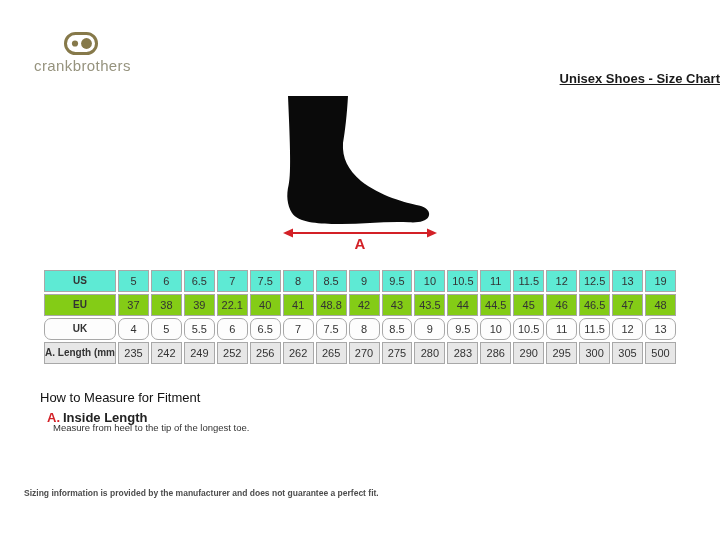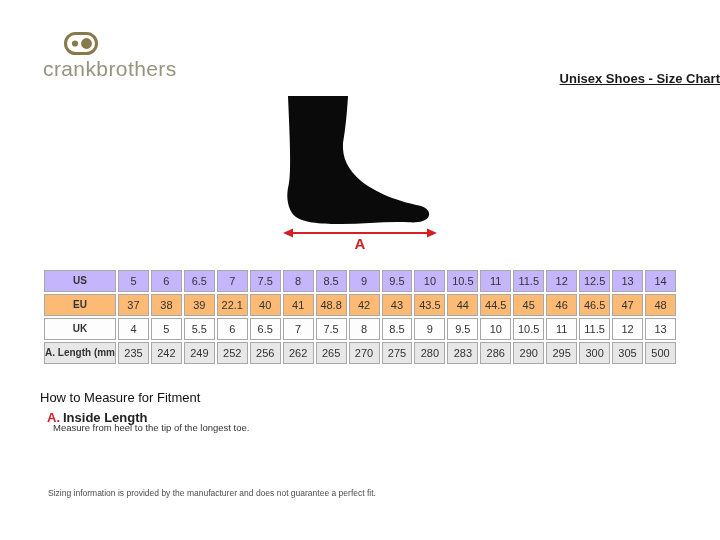--- a/index.html
+++ b/index.html
@@ -4,22 +4,22 @@
 <style>
   html,body{margin:0;padding:0;background:#fff;}
   .page{
     position:relative;width:720px;height:540px;background:#ffffff;
     font-family:"Liberation Sans",sans-serif;overflow:hidden;
   }
   
   .logo{position:absolute;left:34px;top:30px;width:140px;}
   .logo-icon{position:absolute;left:30px;top:2px;width:34px;height:23px;}
   .wordmark{
-    position:absolute;left:0;top:27px;font-size:21px;letter-spacing:.4px;
-    color:var(--brand-text,#96937e);font-weight:400;white-space:nowrap;margin-left:9px;
+    position:absolute;left:0;top:27px;font-size:15px;letter-spacing:.4px;
+    color:var(--brand-text,#96937e);font-weight:400;white-space:nowrap;
   }
   
   .title{
     position:absolute;left:0;right:0;top:71px;text-align:right;
     font-size:13px;font-weight:bold;color:#1a1a1a;text-decoration:underline;
   }
   
   .foot-svg{position:absolute;left:285px;top:96px;width:150px;height:132px;}
   .arrow-svg{position:absolute;left:283px;top:227px;width:154px;height:12px;}
   .dim-label{
@@ -30,34 +30,34 @@
   table.size{
     position:absolute;left:42px;top:268px;width:636px;
     border-collapse:separate;border-spacing:2px;table-layout:fixed;
     font-size:11px;color:#333;
   }
   table.size th,table.size td{
     border:1px solid #a8a8a8;height:20px;line-height:20px;padding:0;
     text-align:center;font-weight:normal;overflow:hidden;white-space:nowrap;
   }
   table.size th{width:70px;font-weight:bold;font-size:10px;}
-  tr.r0 th,tr.r0 td{background:#c4b5fd;}
-  tr.r1 th,tr.r1 td{background:#fdba74;}
-  tr.r2 th,tr.r2 td{background:#fdfdfd;}
+  tr.r0 th,tr.r0 td{background:#5eead4;}
+  tr.r1 th,tr.r1 td{background:#84cc16;}
+  tr.r2 th,tr.r2 td{background:#fdfdfd;border-radius:7px;}
   tr.r3 th,tr.r3 td{background:#e7e7e7;}
   
   .measure-heading{
     position:absolute;left:40px;top:390px;font-size:13px;font-weight:normal;color:#111;
   }
   .measure-item{position:absolute;left:47px;top:410px;font-size:13px;font-weight:bold;color:#222;}
   .measure-item .mk{color:var(--accent-red,#d32026);margin-right:3px;}
   .measure-desc{position:absolute;left:47px;top:422px;font-size:9.5px;color:#333;padding-left:6px;}
   
   .footer{
-    position:absolute;left:48px;top:488px;font-size:8.5px;color:#4d4d4d;line-height:11px;
+    position:absolute;left:24px;top:488px;font-size:8.5px;color:#4d4d4d;line-height:11px;font-weight:bold;
   }
 </style>
 </head>
 <body>
 
 <div class="page">
 
   <div class="logo">
     <svg class="logo-icon" viewBox="0 0 34 23" xmlns="http://www.w3.org/2000/svg">
       <rect x="1.5" y="1.5" width="31" height="20" rx="10" ry="10" fill="none" stroke="#86794a" stroke-width="3"></rect>
@@ -102,21 +102,21 @@
           <td>8.5</td>
           <td>9</td>
           <td>9.5</td>
           <td>10</td>
           <td>10.5</td>
           <td>11</td>
           <td>11.5</td>
           <td>12</td>
           <td>12.5</td>
           <td>13</td>
-          <td>14</td>
+          <td>19</td>
         </tr>
         <tr class="r1">
           <th>EU</th>
           <td>37</td>
           <td>38</td>
           <td>39</td>
           <td>22.1</td>
           <td>40</td>
           <td>41</td>
           <td>48.8</td>

